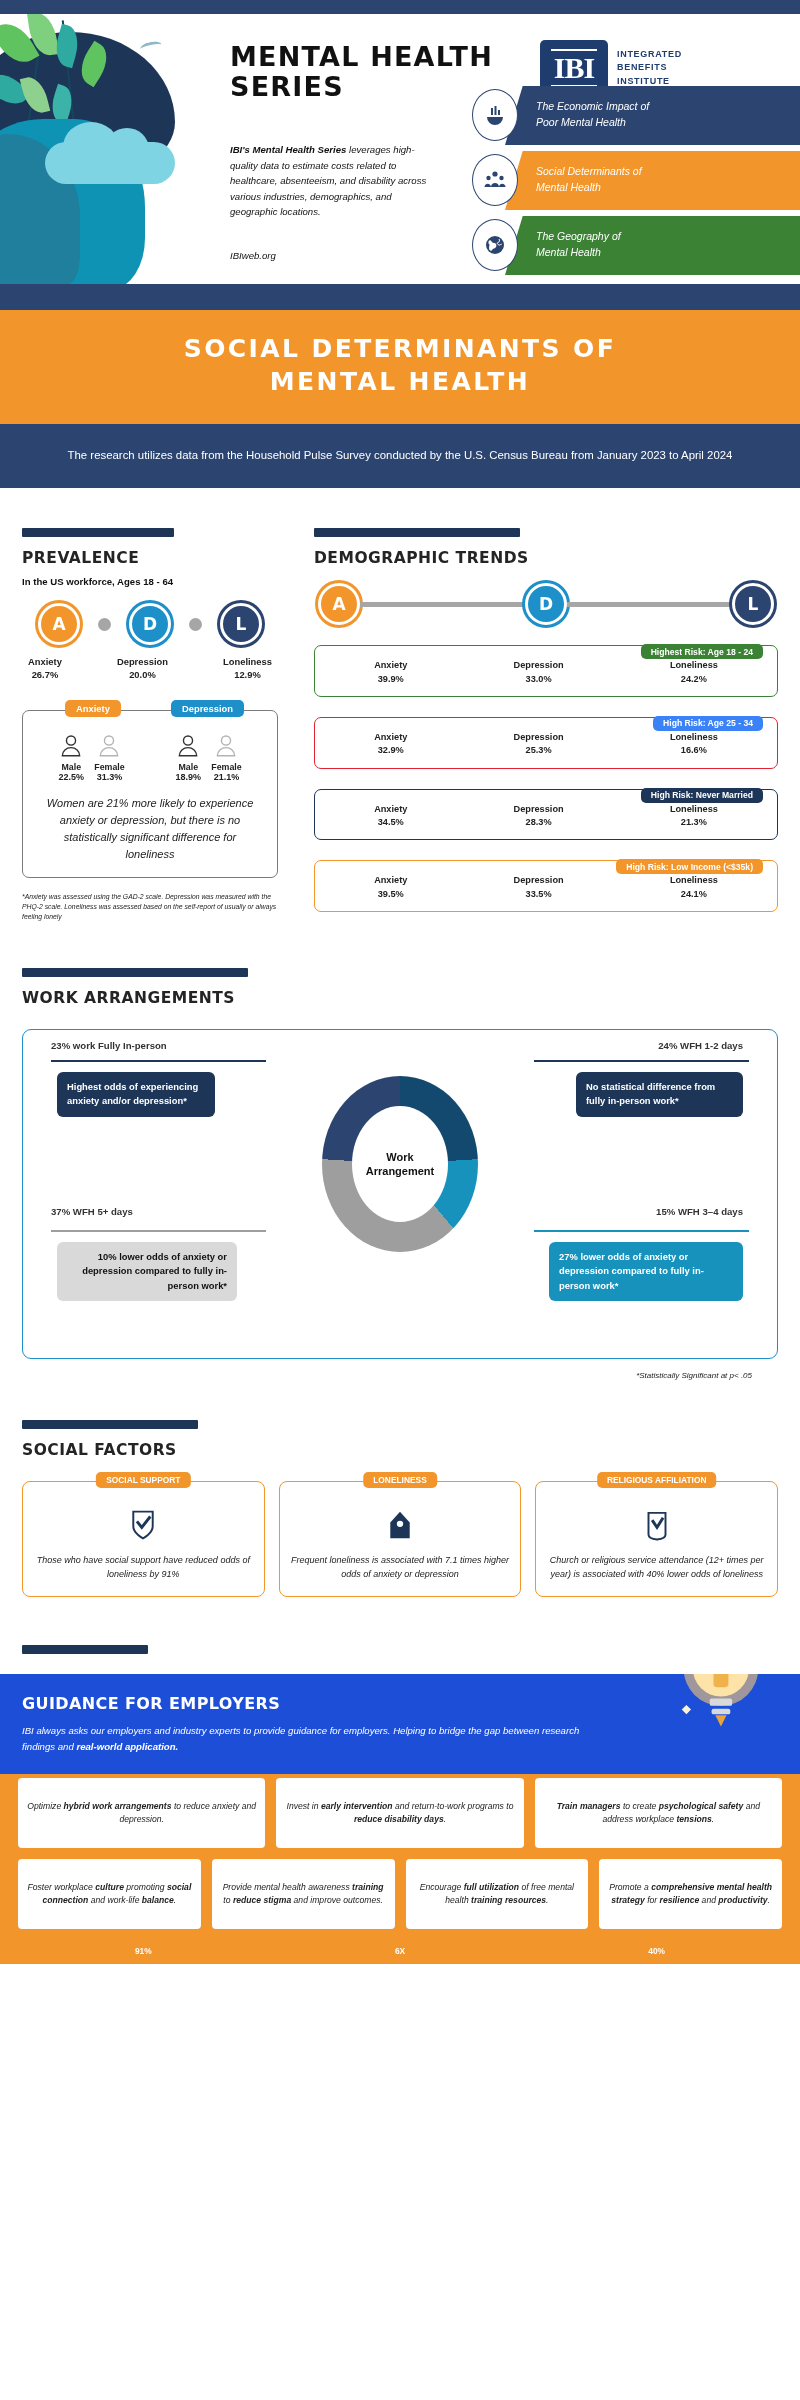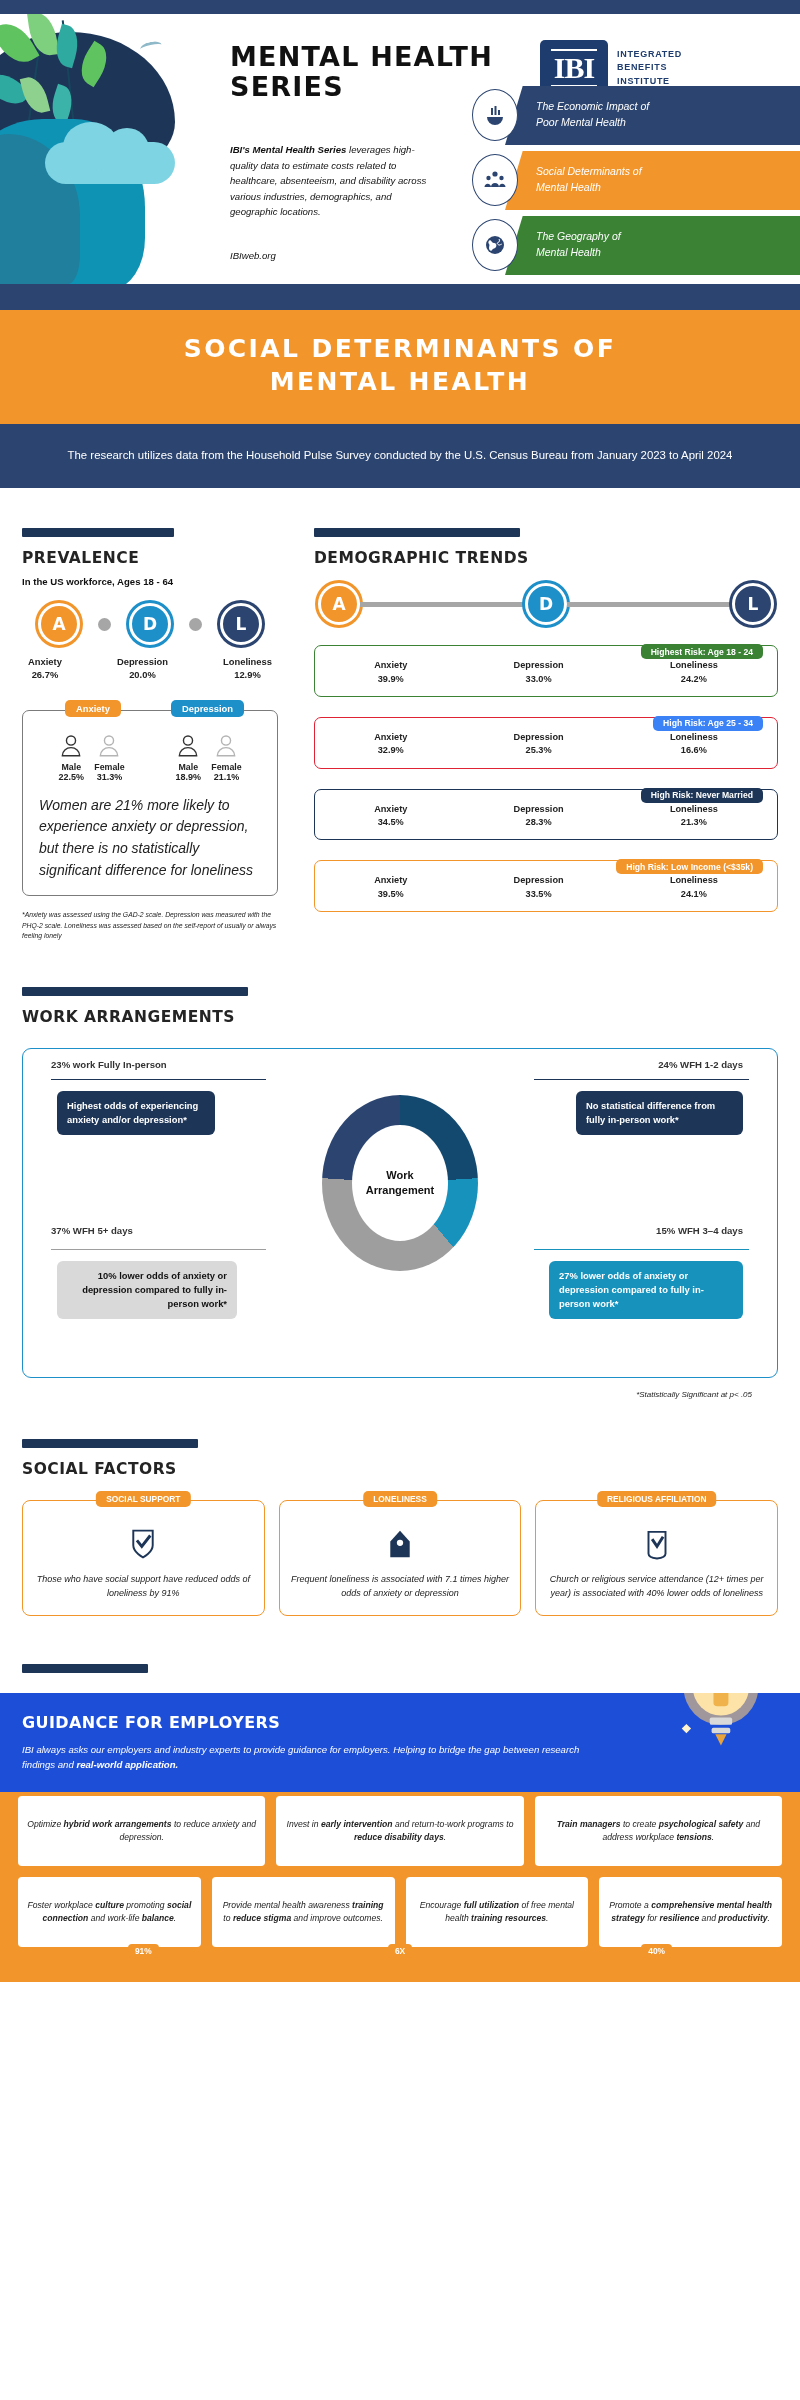--- a/index.html
+++ b/index.html
@@ -74,21 +74,21 @@
   .gender-card{margin-top:28px;border:1.5px solid #7b7b7b;border-radius:7px;position:relative;padding:22px 10px 14px;}
   .tab{position:absolute;top:-11px;padding:3px 11px;border-radius:5px;color:#fff;font-size:9.4px;font-weight:700;}
   .tab.ax{left:42px;background:#f2952b;}
   .tab.dp{left:148px;background:#1d8fc9;}
   .gender-grid{display:flex;justify-content:space-around;}
   .gcell{display:flex;gap:10px;}
   .person{display:flex;flex-direction:column;align-items:center;}
   .pico{width:26px;height:26px;}
   .plabel{font-size:8.8px;font-weight:700;margin-top:3px;color:#222;}
   .pval{font-size:9px;font-weight:700;color:#222;}
-  .gnote{margin-top:13px;font-size:14px;font-style:italic;line-height:1.55;color:#222;padding:0 6px;}
+  .gnote{margin-top:13px;text-align:center;font-size:11px;font-style:italic;line-height:1.55;color:#222;padding:0 6px;}
   .foot-note{margin-top:14px;font-size:6.8px;font-style:italic;line-height:1.5;color:#222;}
 
   
   .demo-row{display:flex;align-items:center;justify-content:space-between;margin-top:16px;padding:0 4px;}
   .demo-box{position:relative;border:1.8px solid;border-radius:7px;margin-top:20px;padding:13px 6px 10px;display:flex;justify-content:space-around;}
   .demo-box .dtab{position:absolute;top:-10px;right:14px;padding:2.5px 10px;border-radius:5px;color:#fff;font-size:8.6px;font-weight:700;white-space:nowrap;margin-top:8px;}
   .dm{font-size:9.2px;font-weight:700;text-align:center;color:#222;line-height:1.45;}
   .g-green{border-color:#3b8235;} .t-green{background:#3b8235;}
   .g-red{border-color:#e02235;} .t-red{background:#3b82f6;}
   .g-navy{border-color:#1d3557;} .t-navy{background:#1d3557;}

